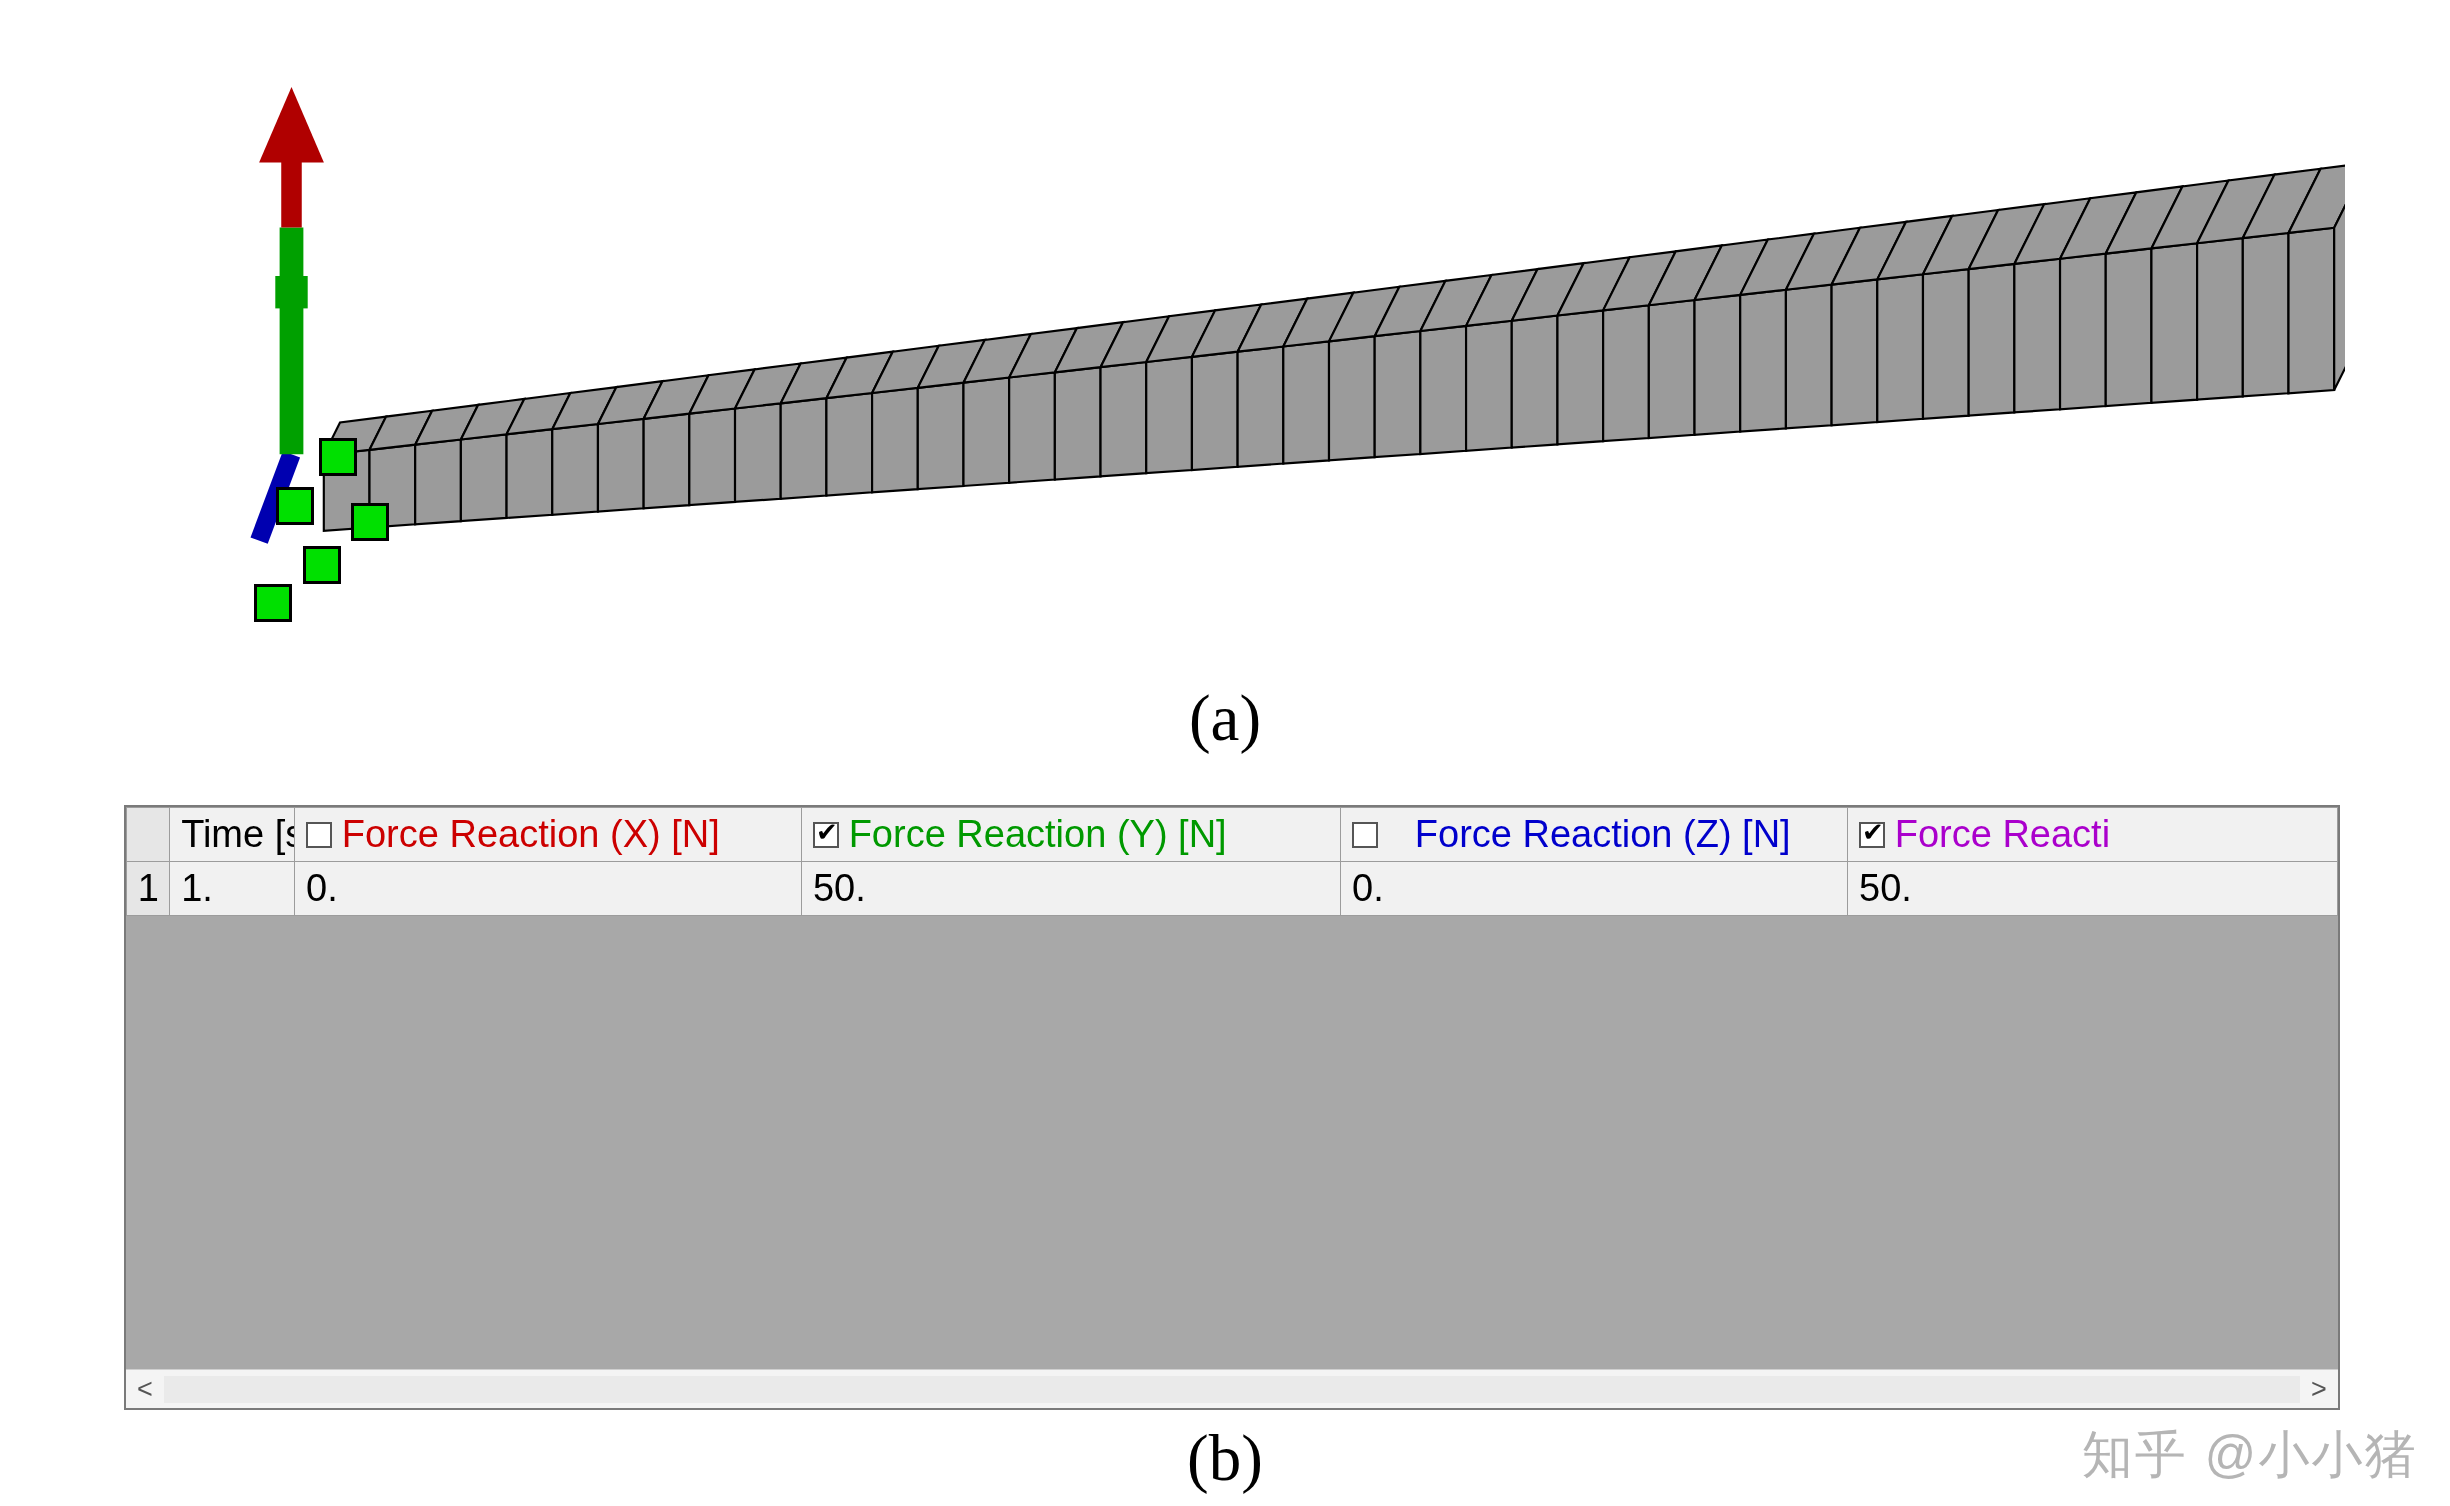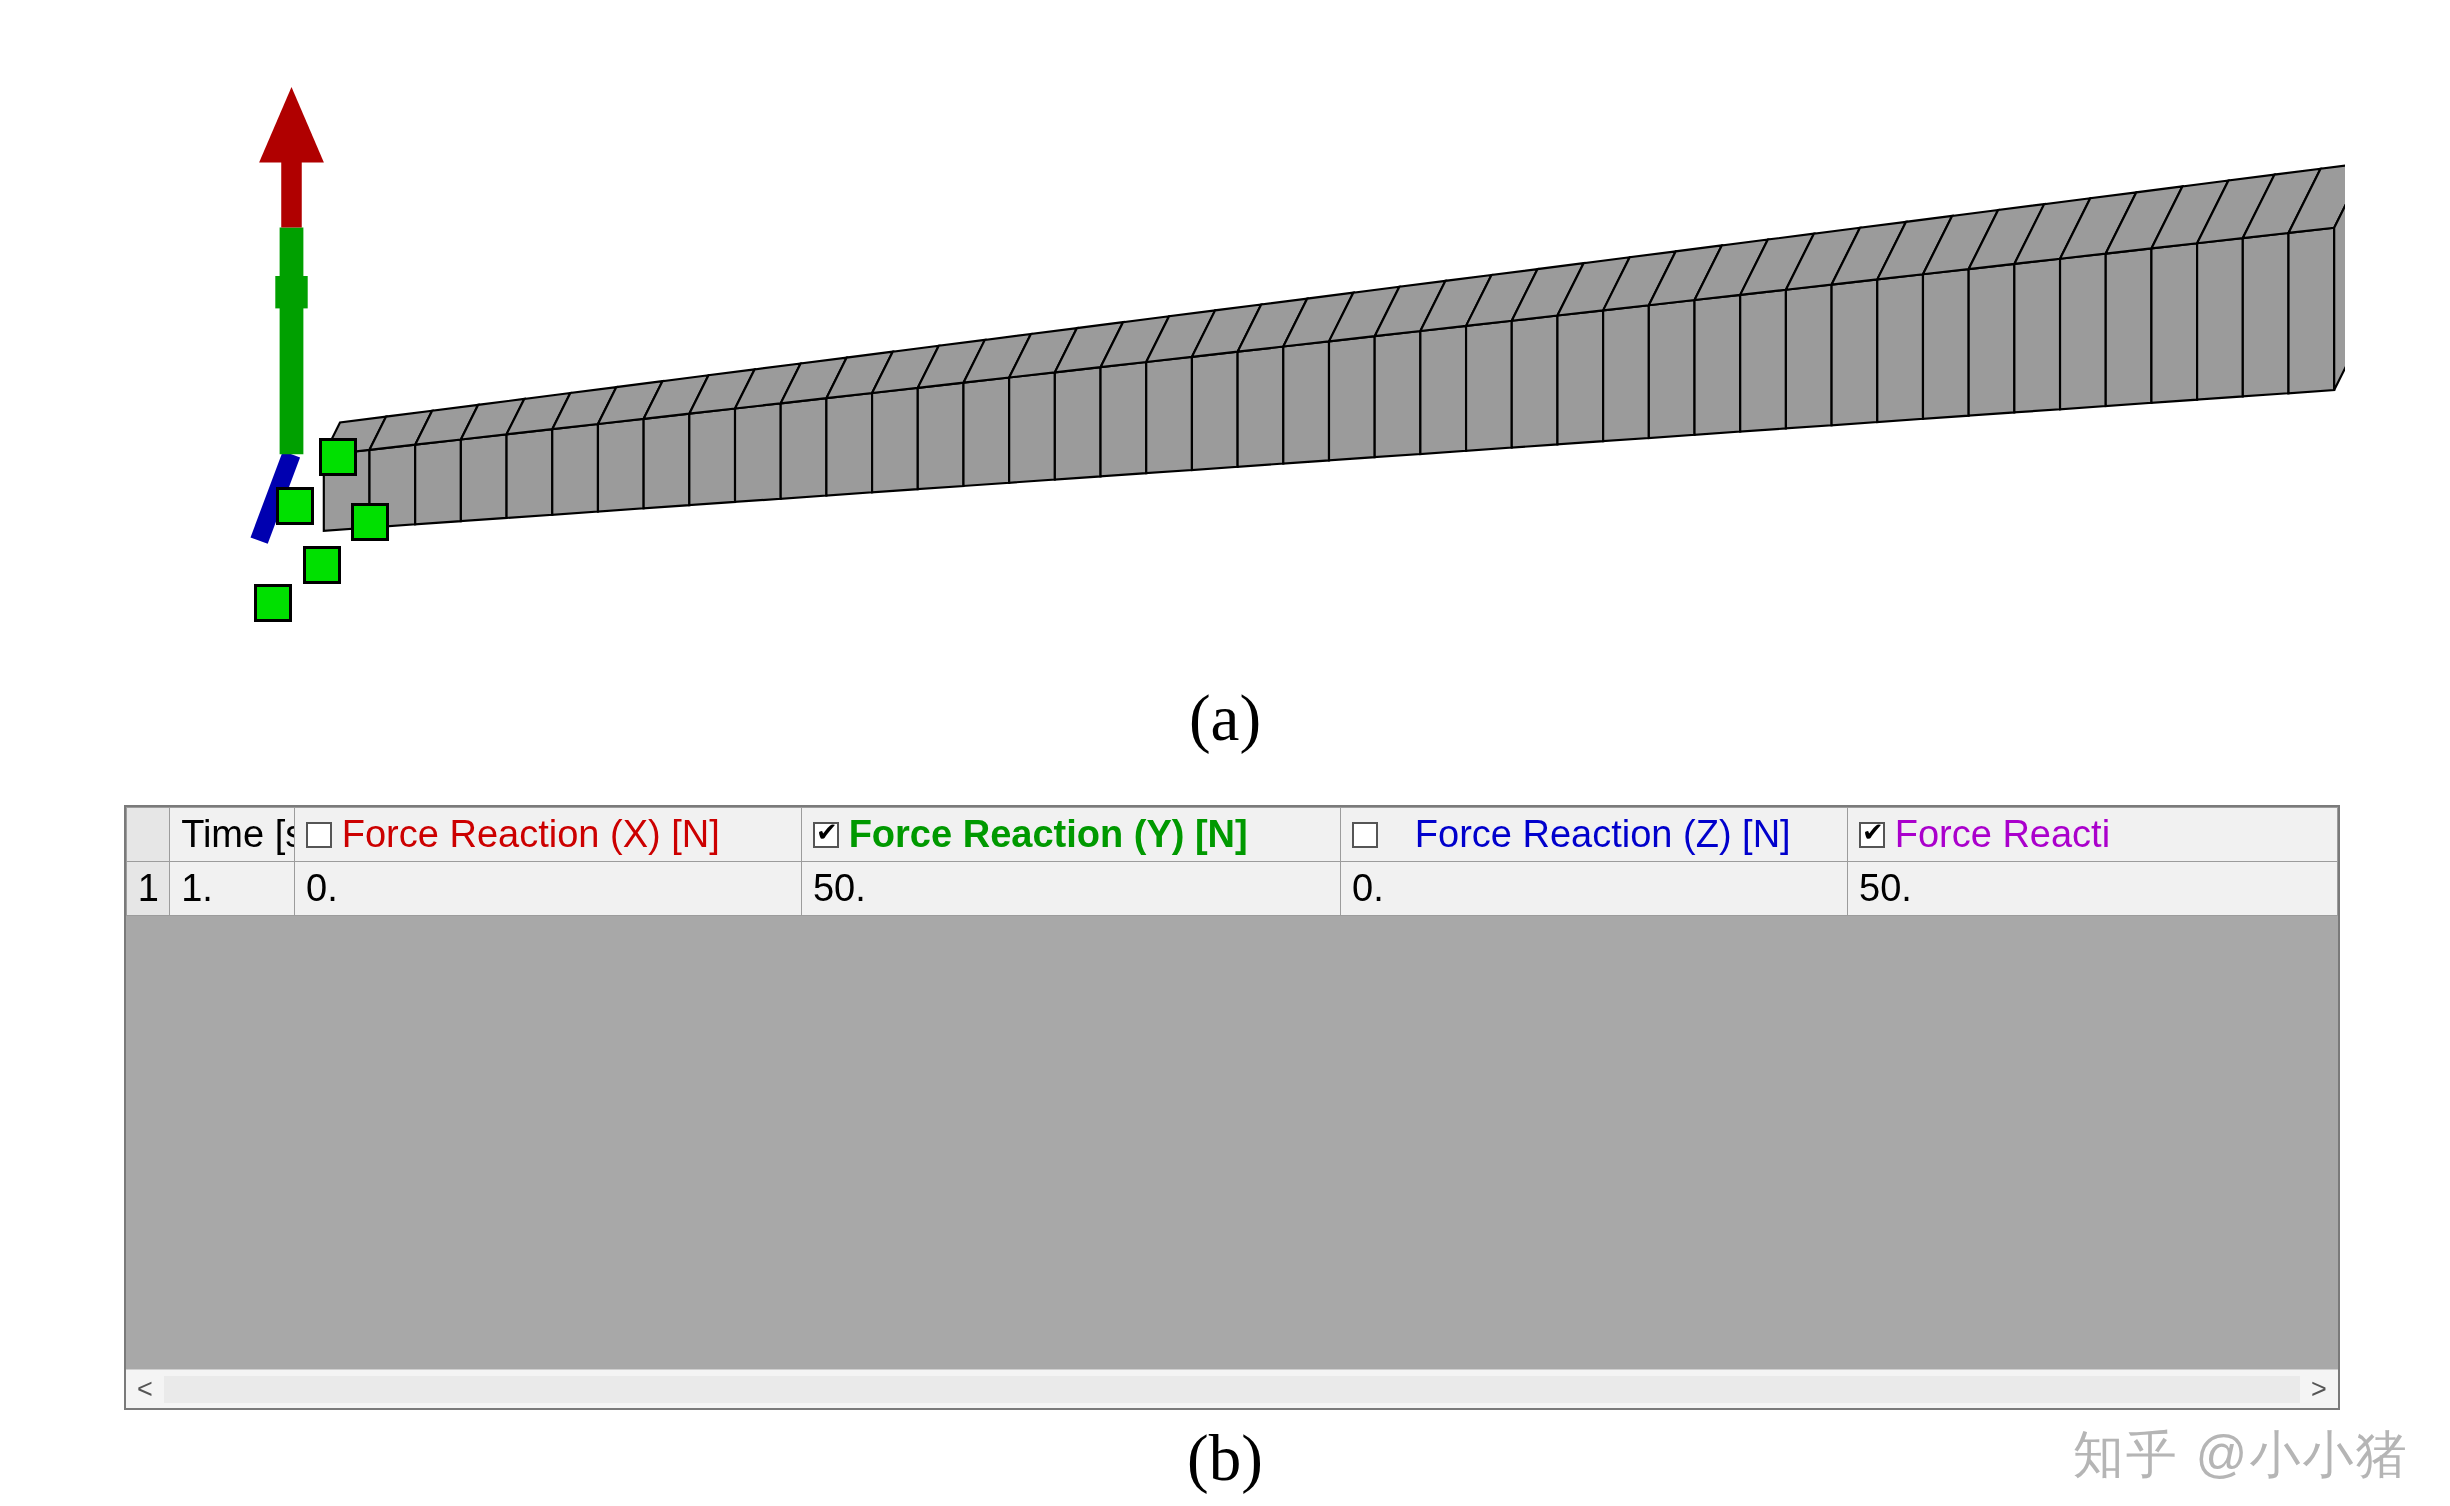--- a/index.html
+++ b/index.html
@@ -118,21 +118,21 @@
   }
   .chk.checked::after {
     content: "✔";
     position: absolute;
     left: 1.1px;
     top: -6.5px;
     font-size: 26px;
     color: #000;
   }
   .hdr-x     { color: #cc0000; }
-  .hdr-y     { color: #009900; font-weight: bold; }
+  .hdr-y     { color: #009900; }
   .hdr-z     { color: #0000cc; margin-left: 27px; }
   .hdr-total { color: #aa00cc; }
   
   .hscroll {
     position: absolute;
     left: 0;
     right: 0;
     bottom: 0;
     height: 38px;
     background: #f4f4f4;
@@ -161,21 +161,21 @@
     width: 2450px;
     top: 1421px;
     text-align: center;
     font-family: "Times New Roman", serif;
     font-size: 65px;
     color: #000;
   }
   
   .watermark {
     position: absolute;
-    right: 41px;
+    right: 32px;
     bottom: 16px;
     font-size: 51px;
     color: rgba(120,120,120,0.55);
     font-family: sans-serif;
     letter-spacing: 2.2px;
   }
 </style>
 </head>
 <body>
 

